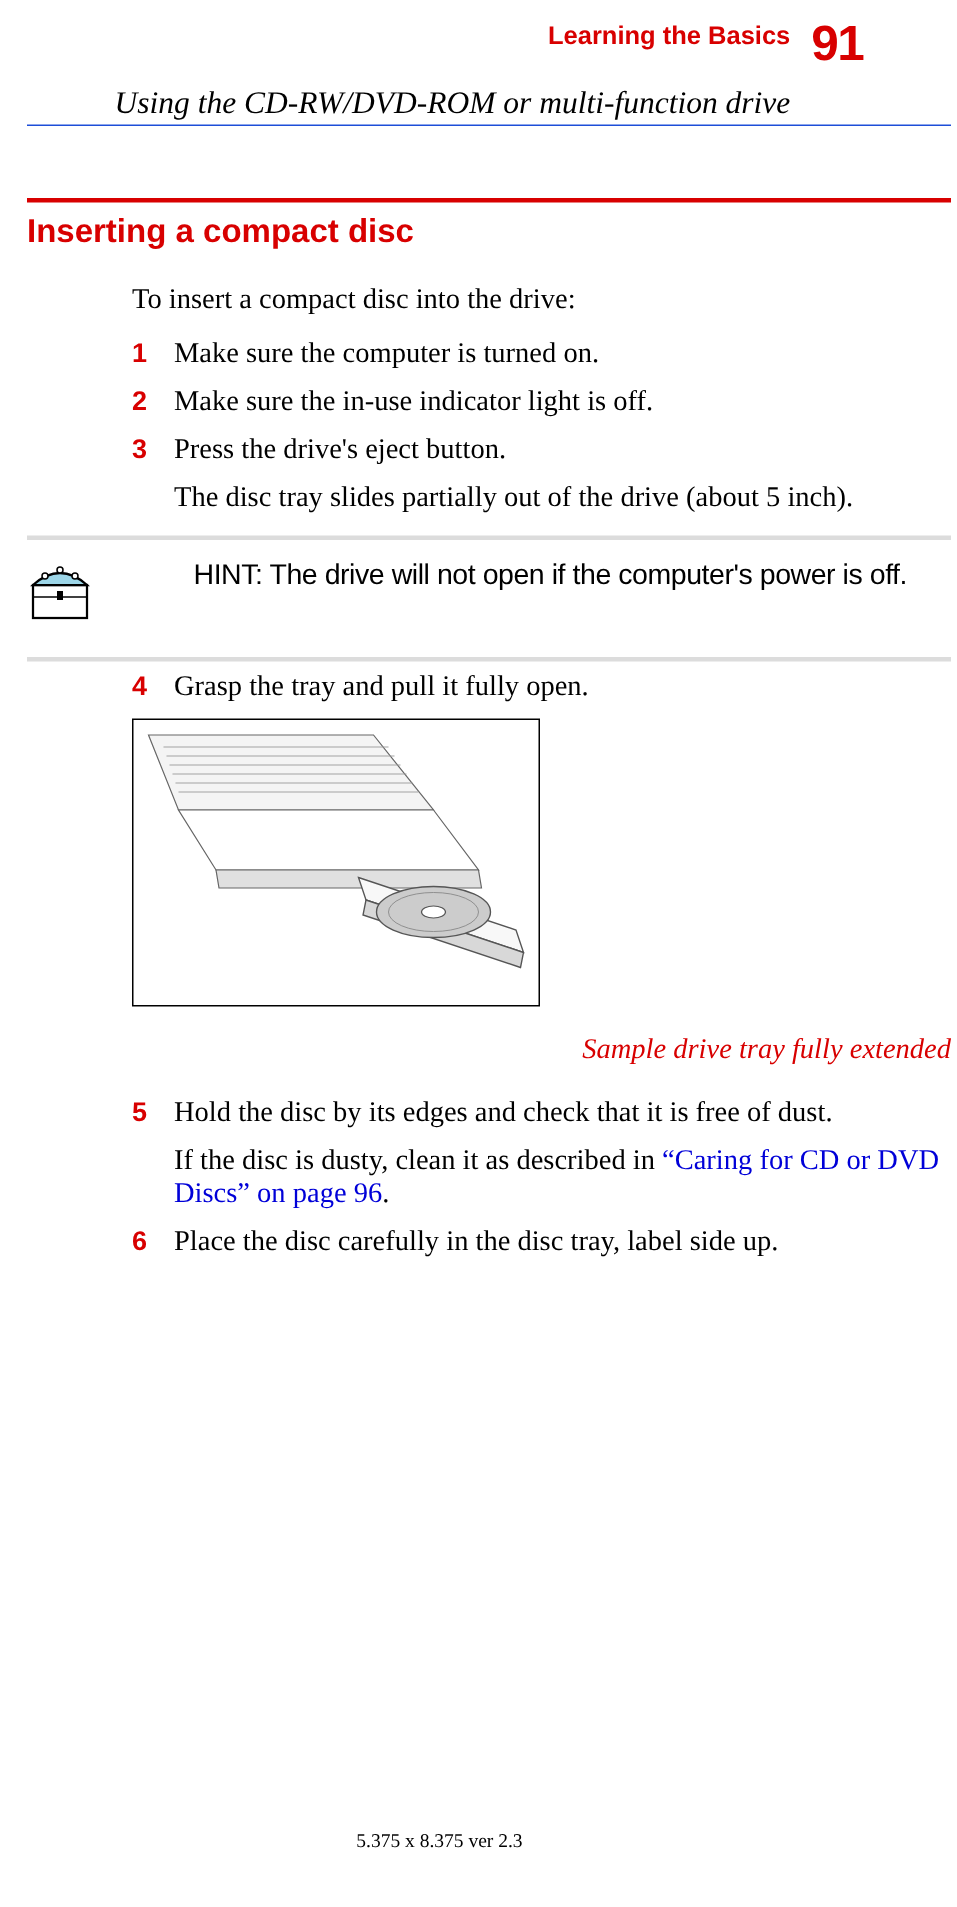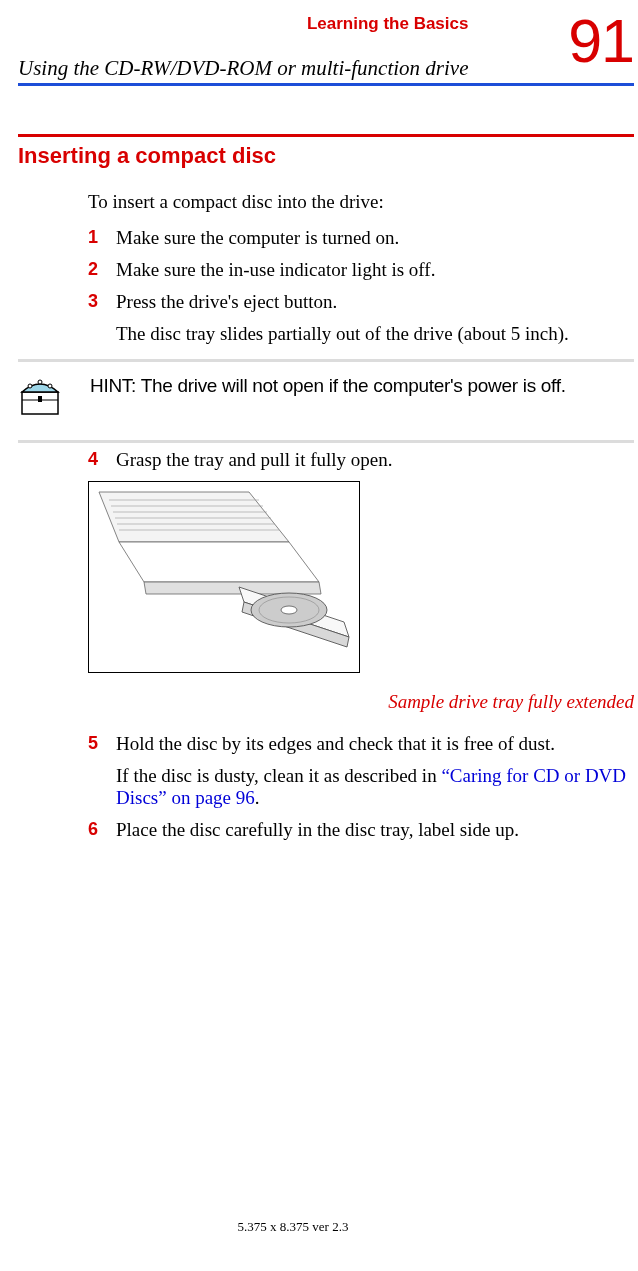--- a/index.html
+++ b/index.html
@@ -10,45 +10,45 @@
     width: 638px;
     height: 1271px;
     box-sizing: border-box;
     position: relative;
   }
   .page {
     padding: 14px 4px 0 18px;
   }
   .header {
     display: flex;
-    justify-content: space-between;
+    justify-content: center;
     align-items: flex-start;
-    border-bottom: 3px solid #1d4ed8;
+    border-bottom: 1px solid #1d4ed8;
     padding-bottom: 2px;
   }
   .header-text {
     text-align: right;
     margin-right: 14px;
   }
   .chapter {
     color: #d80000;
     font-family: Arial, Helvetica, sans-serif;
     font-weight: bold;
     font-size: 17px;
   }
   .subchapter {
     font-style: italic;
     font-size: 21px;
     margin-top: 22px;
   }
   .page-number {
     color: #d80000;
     font-family: Arial, Helvetica, sans-serif;
-    font-weight: 400;
-    font-size: 61px;
+    font-weight: 700;
+    font-size: 33px;
     line-height: 0.9;
     letter-spacing: -1px;
   }
   .hr-red {
     height: 3px;
     background: #d80000;
     margin-top: 48px;
     margin-bottom: 6px;
   }
   .section-title {
@@ -90,20 +90,21 @@
   }
   .hint-rule {
     height: 3px;
     background: #dcdcdc;
     margin: 4px 0;
   }
   .hint-row {
     display: flex;
     align-items: flex-start;
     padding: 8px 0 18px 0;
+    gap: 39px;
   }
   .hint-icon {
     width: 44px;
     height: 44px;
     flex-shrink: 0;
     margin-right: 28px;
   }
   .hint-text {
     font-family: Arial, Helvetica, sans-serif;
     font-stretch: condensed;

